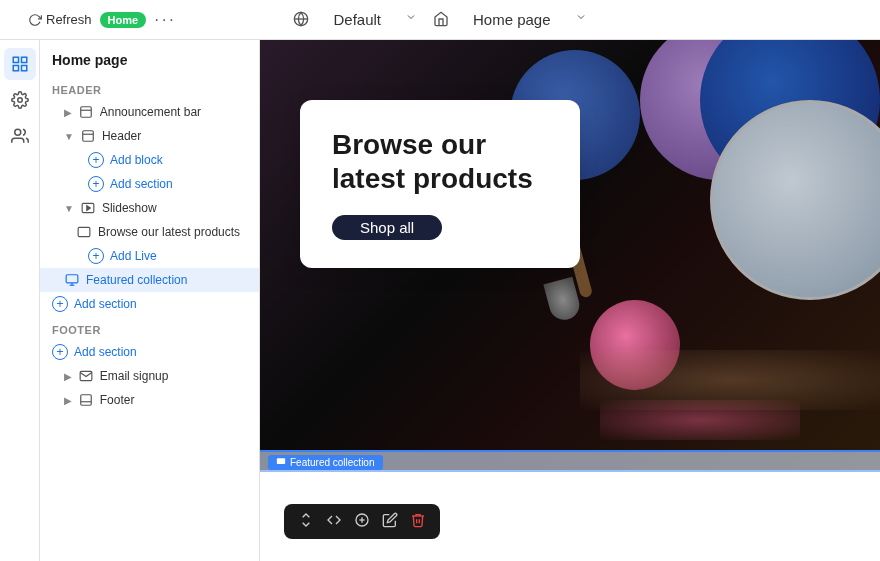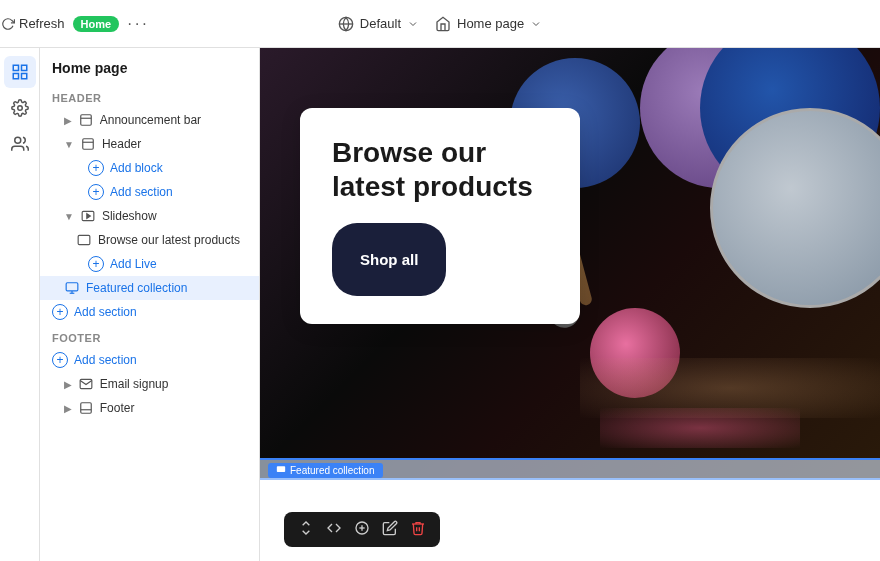--- a/index.html
+++ b/index.html
@@ -1,26 +1,26 @@
 <!DOCTYPE html>
 <html><head>
   <meta charset="utf-8">
   <style>
     * { box-sizing: border-box; margin: 0; padding: 0; }
     body { font-family: -apple-system, BlinkMacSystemFont, 'Segoe UI', sans-serif; font-size: 13px; background: #f0f0f0; display: flex; flex-direction: column; height: 561px; overflow: hidden; }
 
     
-    .topbar { height: 48px; background: #fff; border-bottom: 1px solid #e0e0e0; display: flex; align-items: center; padding: 0 1px; gap: 8px; flex-shrink: 0; }
+    .topbar { height: 40px; background: #fff; border-bottom: 1px solid #e0e0e0; display: flex; align-items: center; padding: 0 28px; gap: 8px; flex-shrink: 0; }
     .topbar-left { display: flex; align-items: center; gap: 8px; flex: 1; }
     .topbar-center { display: flex; align-items: center; gap: 16px; }
     .topbar-right { display: flex; align-items: center; gap: 16px; flex: 1; justify-content: flex-end; }
     .refresh-btn { display: flex; align-items: center; gap: 4px; font-size: 13px; color: #333; cursor: pointer; background: none; border: none; }
     .live-badge { background: #22c55e; color: #fff; font-size: 11px; font-weight: 600; padding: 2px 8px; border-radius: 10px; }
     .more-btn { background: none; border: none; cursor: pointer; color: #555; font-size: 16px; letter-spacing: 2px; }
-    .topbar-select { display: flex; align-items: center; gap: 6px; font-size: 13px; color: #333; cursor: pointer; border: none; background: none; }
+    .topbar-select { display: flex; align-items: flex-start; gap: 24px; font-size: 15px; color: #333; cursor: pointer; border: none; background: none; }
 
     
     .main-layout { display: flex; flex: 1; overflow: hidden; }
 
     
     .icon-sidebar { width: 40px; background: #fff; border-right: 1px solid #e0e0e0; display: flex; flex-direction: column; align-items: center; padding-top: 8px; gap: 4px; }
     .icon-sidebar-btn { width: 32px; height: 32px; border-radius: 6px; display: flex; align-items: center; justify-content: center; cursor: pointer; border: none; background: none; color: #555; }
     .icon-sidebar-btn.active { background: #e8f0fe; color: #1a73e8; }
 
     
@@ -41,21 +41,21 @@
 
     
     .preview { flex: 1; overflow: hidden; position: relative; background: #ccc; }
     .preview-inner { width: 100%; height: 100%; position: relative; overflow: hidden; }
 
     
     .hero { width: 100%; height: 430px; background: #1a1a1a; position: relative; overflow: hidden; }
     .hero-bg { width: 100%; height: 100%; background: linear-gradient(135deg, #2a1a2a 0%, #0a0a0a 40%, #1a0a0a 60%, #2a1a0a 100%); position: relative; }
     .hero-content-box { position: absolute; top: 60px; left: 40px; background: #fff; border-radius: 12px; padding: 28px 32px; width: 280px; box-shadow: 0 4px 20px rgba(0,0,0,0.15); }
     .hero-title { font-size: 28px; font-weight: 700; color: #1a1a1a; line-height: 1.2; margin-bottom: 20px; }
-    .hero-btn { background: #1a1f3a; color: #fff; border: none; border-radius: 25px; padding: 28px 28px; font-size: 15px; font-weight: 700; cursor: pointer; }
+    .hero-btn { background: #1a1f3a; color: #fff; border: none; border-radius: 25px; padding: 4px 28px; font-size: 15px; font-weight: 400; cursor: pointer; }
 
     
     .deco { position: absolute; border-radius: 50%; }
   </style>
 </head>
 <body>
 
 <div class="topbar">
   <div class="topbar-left">
     <button class="refresh-btn">

